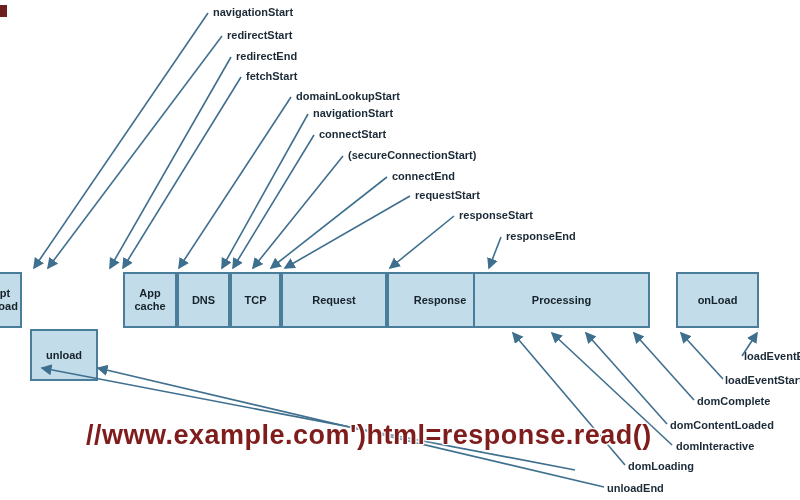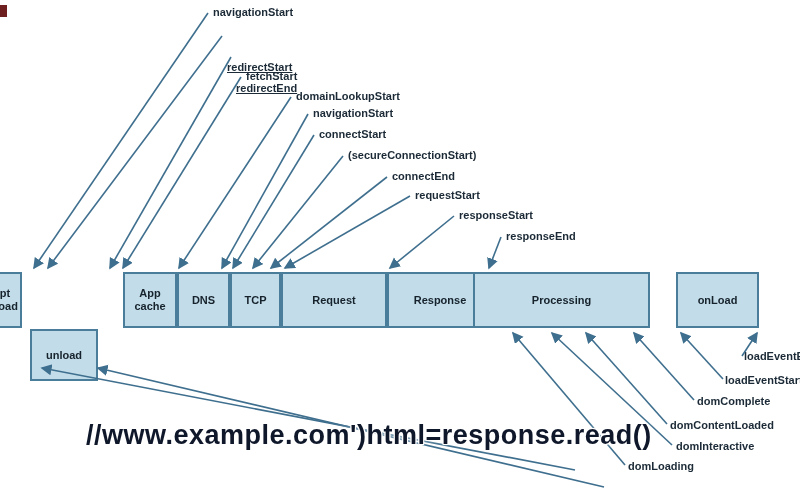--- a/index.html
+++ b/index.html
@@ -28,30 +28,30 @@
     z-index:2;
   }
   .ev{
     position:absolute;
     font-size:11px;font-weight:bold;
     color:#1b2a36;
     white-space:nowrap;
     z-index:3;
     text-align:center;
   }
-  .ev.underline{text-decoration:underline;margin-top:32px;}
+  .ev.underline{}
   svg.lines{
     position:absolute;left:0;top:0;
     z-index:4;pointer-events:none;
   }
   .overlay-code{
     position:absolute;
     left:86px;top:420px;
     font-size:27px;font-weight:bold;
-    color:#0f172a;
+    color:#7f1d1d;
     letter-spacing:0.5px;
     white-space:nowrap;
     z-index:6;
     text-shadow:-1px -1px 0 #fff,1px -1px 0 #fff,-1px 1px 0 #fff,1px 1px 0 #fff,0 0 5px #fff;
   }
   .artifact{
     position:absolute;left:0;top:5px;
     width:7px;height:12px;
     background:#6e1f1f;
     z-index:5;

